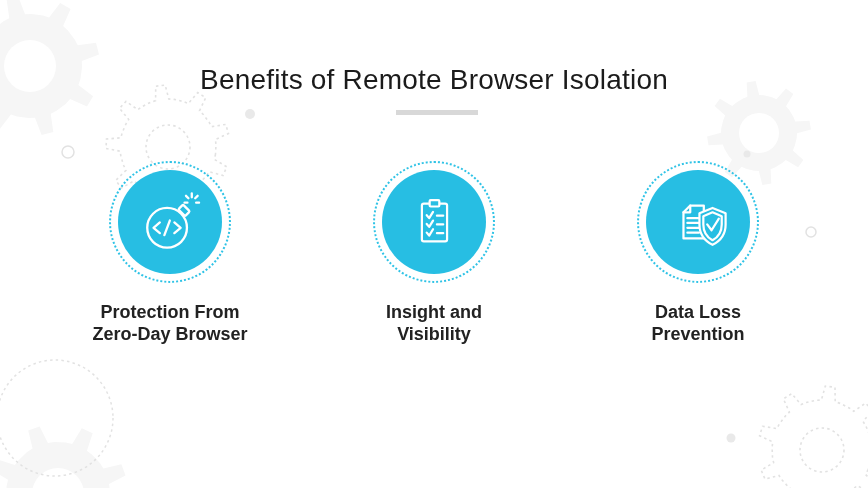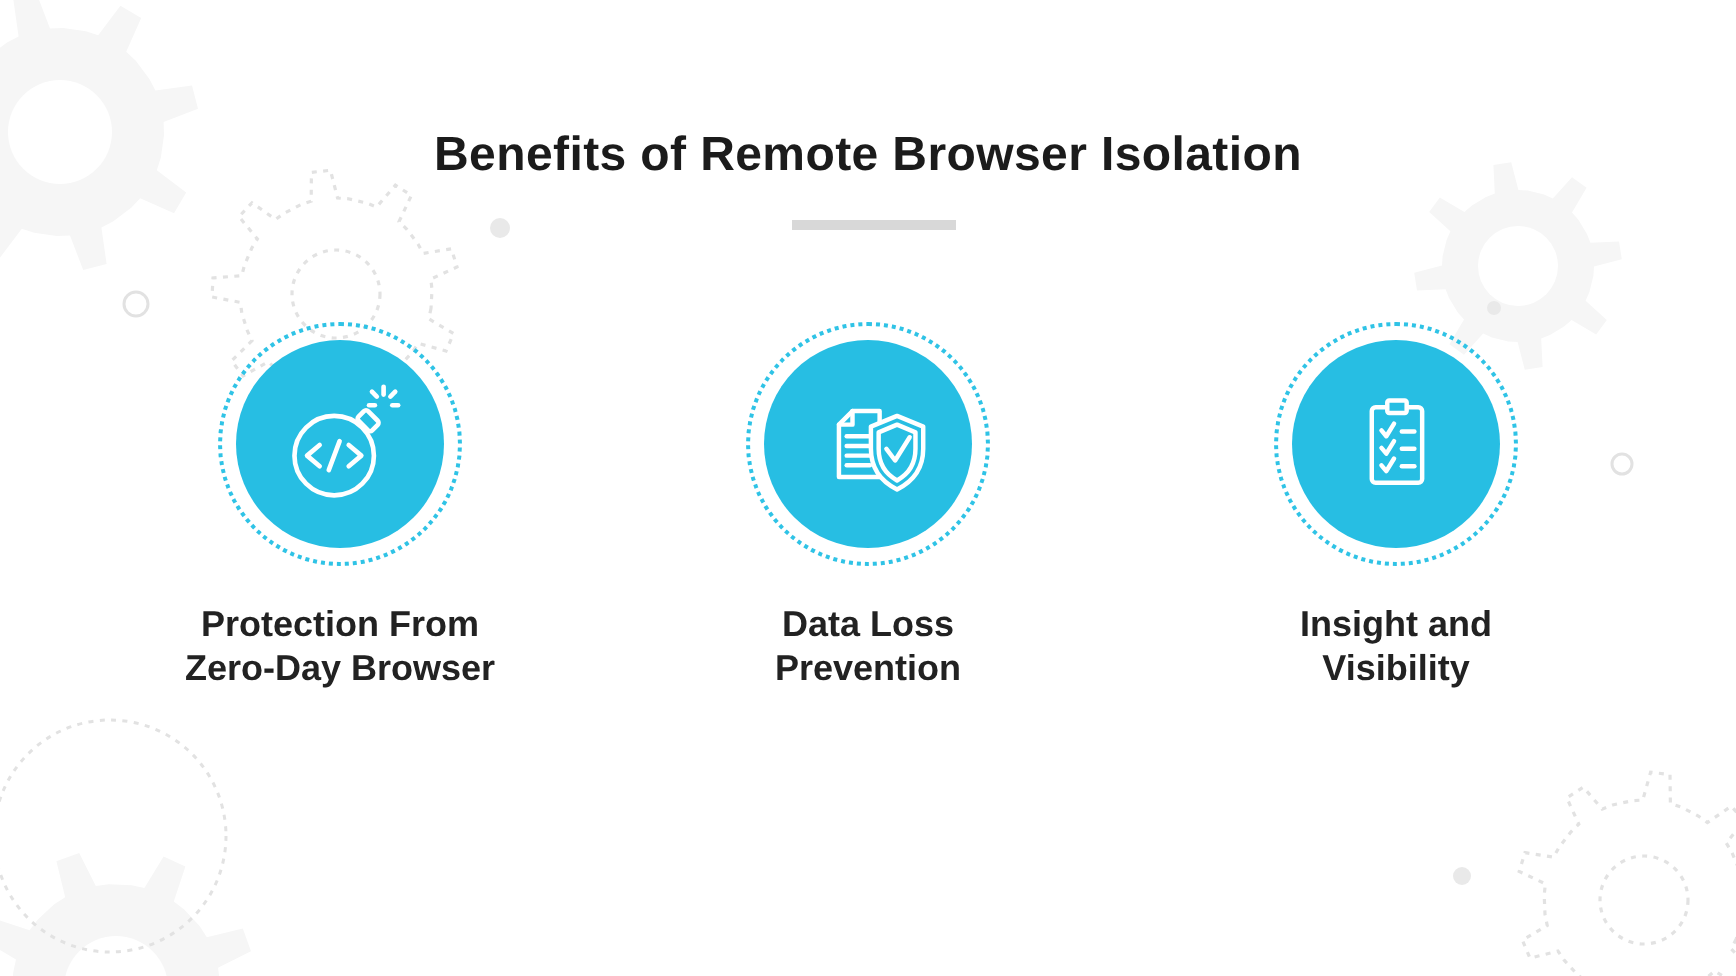--- a/index.html
+++ b/index.html
@@ -3,21 +3,21 @@
 <meta charset="utf-8">
 <style>
   html,body{margin:0;padding:0;background:#ffffff;}
   .stage{
     position:relative;width:868px;height:488px;background:#ffffff;
     overflow:hidden;font-family:"Liberation Sans",sans-serif;
   }
   .deco-svg{position:absolute;left:0;top:0;z-index:0;pointer-events:none;}
   .title{
     position:absolute;top:64px;left:0;width:100%;z-index:1;
-    text-align:center;font-size:24px;font-weight:700;letter-spacing:.2px;
+    text-align:center;font-size:28px;font-weight:400;letter-spacing:.2px;
     color:var(--title-text);
   }
   .divider{
     position:absolute;top:110px;left:calc(50% + 3px);transform:translateX(-50%);
     width:82px;height:5px;background:var(--divider);z-index:1;
   }
   .benefits-row{
     position:absolute;top:161px;left:38px;width:792px;z-index:1;
     display:flex;
   }
@@ -90,56 +90,56 @@
         <div>Protection From</div>
         <div>Zero-Day Browser</div>
       </div>
     </div>
 
     <div class="benefit">
       <div class="ring">
         <div class="circle">
           <svg width="62" height="62" viewBox="0 0 64 64">
             <g fill="none" stroke="#ffffff" stroke-width="2.3" stroke-linecap="round" stroke-linejoin="round">
+              <rect x="19.5" y="13" width="26" height="39" rx="2"></rect>
+              <rect x="27.5" y="9.5" width="10" height="6.5" rx="1" style="fill:var(--accent)"></rect>
+              <polyline points="24.5,25 27,28 31,21.5"></polyline>
+              <line x1="35" y1="25.5" x2="41.5" y2="25.5"></line>
+              <polyline points="24.5,34 27,37 31,30.5"></polyline>
+              <line x1="35" y1="34.5" x2="41.5" y2="34.5"></line>
+              <polyline points="24.5,43 27,46 31,39.5"></polyline>
+              <line x1="35" y1="43.5" x2="41.5" y2="43.5"></line>
+            </g>
+          </svg>
+        </div>
+      </div>
+      <div class="benefit-label">
+        <div>Insight and</div>
+        <div>Visibility</div>
+      </div>
+    </div>
+
+    <div class="benefit">
+      <div class="ring">
+        <div class="circle">
+          <svg width="62" height="62" viewBox="0 0 64 64">
+            <g fill="none" stroke="#ffffff" stroke-width="2.3" stroke-linecap="round" stroke-linejoin="round">
               <path d="M24,15 H38 V49 H17 V22 Z"></path>
               <path d="M24,15 V22 H17"></path>
               <line x1="21" y1="28" x2="33" y2="28"></line>
               <line x1="21" y1="33" x2="33" y2="33"></line>
               <line x1="21" y1="38" x2="33" y2="38"></line>
               <line x1="21" y1="43" x2="33" y2="43"></line>
               <path d="M47,17.5 L60.5,23 V34.5 C60.5,45 55,51.5 47,55.5 C39,51.5 33.5,45 33.5,34.5 V23 Z" style="fill:var(--accent)"></path>
               <path d="M47,22 L56.5,26 V34.5 C56.5,42.5 52.5,47.8 47,50.8 C41.5,47.8 37.5,42.5 37.5,34.5 V26 Z"></path>
               <polyline points="41.5,34.5 46,40.5 53.5,28.5"></polyline>
             </g>
           </svg>
         </div>
       </div>
       <div class="benefit-label">
         <div>Data Loss</div>
         <div>Prevention</div>
       </div>
     </div>
 
-    <div class="benefit">
-      <div class="ring">
-        <div class="circle">
-          <svg width="62" height="62" viewBox="0 0 64 64">
-            <g fill="none" stroke="#ffffff" stroke-width="2.3" stroke-linecap="round" stroke-linejoin="round">
-              <rect x="19.5" y="13" width="26" height="39" rx="2"></rect>
-              <rect x="27.5" y="9.5" width="10" height="6.5" rx="1" style="fill:var(--accent)"></rect>
-              <polyline points="24.5,25 27,28 31,21.5"></polyline>
-              <line x1="35" y1="25.5" x2="41.5" y2="25.5"></line>
-              <polyline points="24.5,34 27,37 31,30.5"></polyline>
-              <line x1="35" y1="34.5" x2="41.5" y2="34.5"></line>
-              <polyline points="24.5,43 27,46 31,39.5"></polyline>
-              <line x1="35" y1="43.5" x2="41.5" y2="43.5"></line>
-            </g>
-          </svg>
-        </div>
-      </div>
-      <div class="benefit-label">
-        <div>Insight and</div>
-        <div>Visibility</div>
-      </div>
-    </div>
-
   </div>
 </div>
 
 </body></html>

